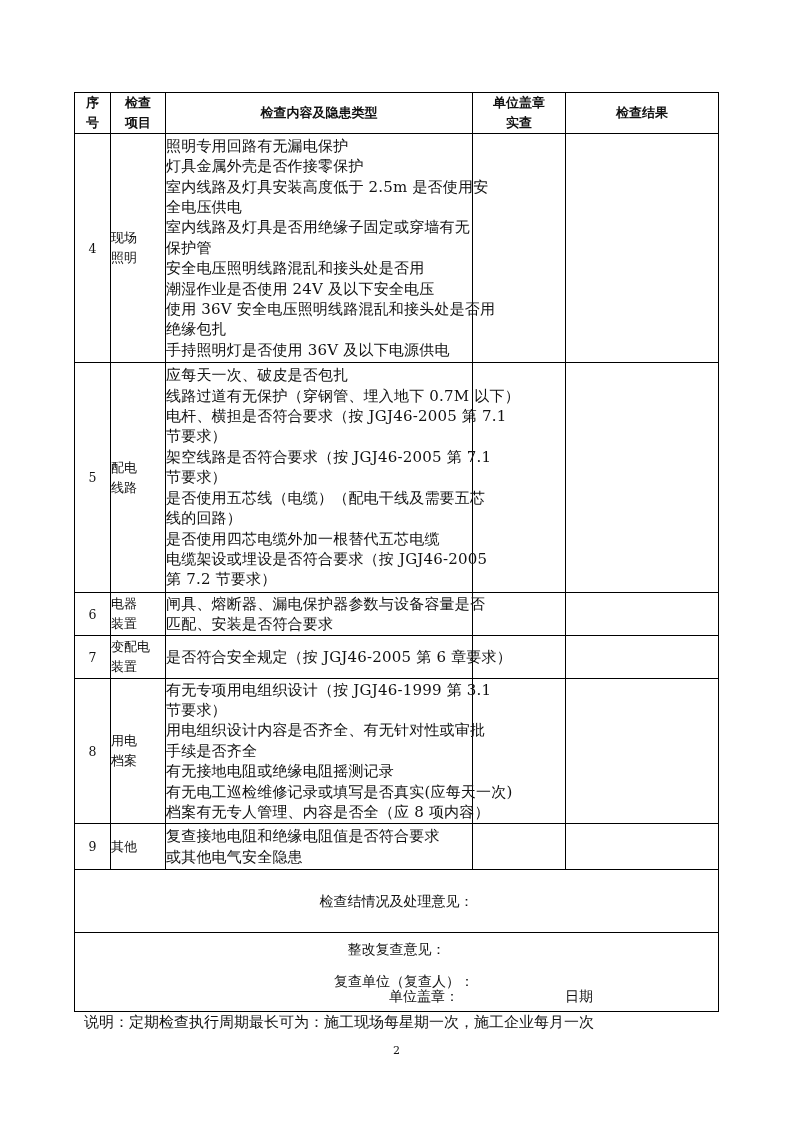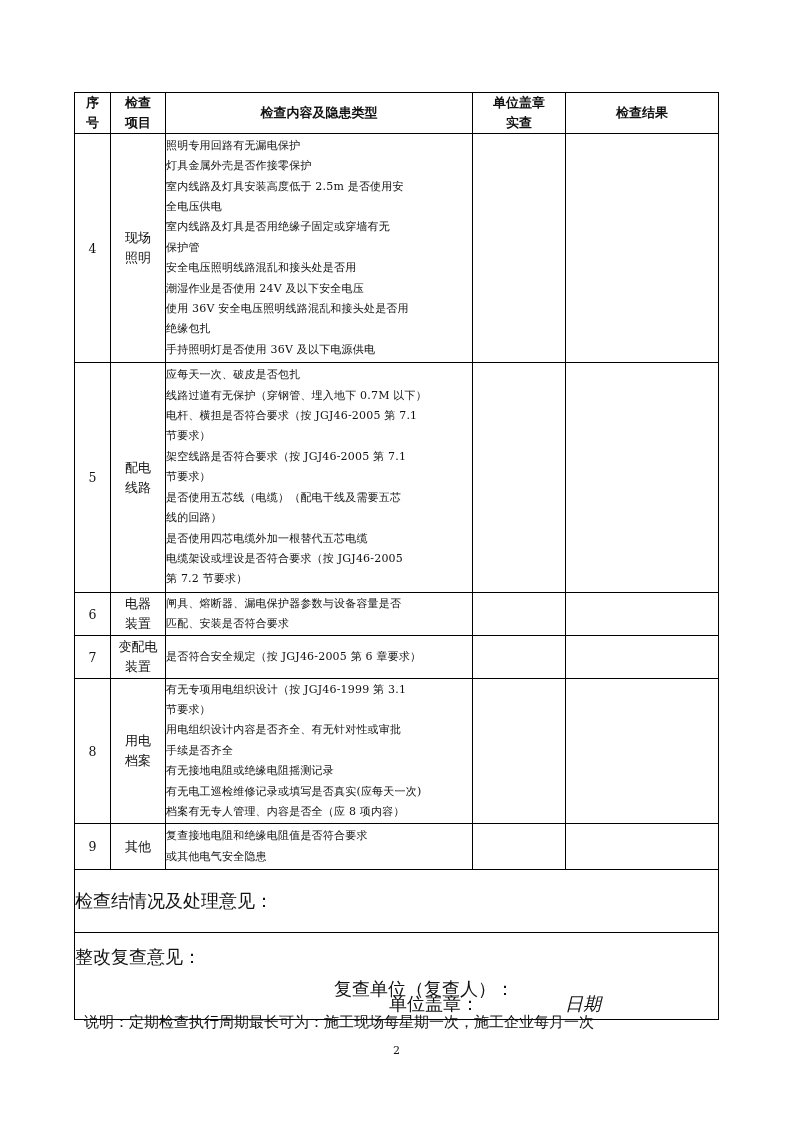--- a/index.html
+++ b/index.html
@@ -13,25 +13,25 @@
       border-collapse: collapse; width: 644px; table-layout: fixed;
       font-size: 12.5px;
     }
     table.grid td, table.grid th {
       border: 1px solid #000;
       padding: 0;
       vertical-align: middle;
     }
     th { font-weight: bold; font-size: 13px; line-height: 20px; text-align: center; }
     td.num { text-align: center; font-size: 12.5px; }
-    td.cat { text-align: center; line-height: 20px; font-size: 13px; }
-    td.content { padding: 0 4px 0 6px; line-height: 20.4px; font-size: 11px; letter-spacing: 0.2px; }
+    td.cat { line-height: 20px; font-size: 13px; }
+    td.content { padding: 0 4px 0 6px; line-height: 20.4px; font-size: 15px; letter-spacing: 0.2px; }
     td.content div { white-space: nowrap; }
     td.blank { }
-    td.remark { vertical-align: top; padding: 3px 8px; font-size: 18px; line-height: 20px; }
+    td.remark { vertical-align: top; padding: 3px 8px; font-size: 14px; line-height: 20px; text-align: center; }
     .footnote { position: absolute; left: 84px; top: 1013px; font-size: 15px; white-space: nowrap; }
     .pageno { position: absolute; left: 0; width: 793px; top: 1044px; text-align: center; font-size: 11px; }
   </style>
 </head>
 <body>
 
 <div class="sheet">
   <table class="grid">
     <colgroup>
       <col style="width:36px">
@@ -163,28 +163,28 @@
       <td class="blank"></td>
     </tr>
 
     <tr style="height:63px">
       <td colspan="5" class="remark">
         <div>检查结情况及处理意见：</div>
       </td>
     </tr>
 
     <tr style="height:78px">
-      <td colspan="5" class="remark" style="padding-top:12px;">
+      <td colspan="5" class="remark" style="padding-top:4px;">
         <div style="height:24px; line-height:24px;">整改复查意见：</div>
         <div style="position:relative; height:25px;">
           <span style="position:absolute; left:259px; top:10px;">复查单位（复查人）：</span>
         </div>
         <div style="position:relative; height:25px;">
           <span style="position:absolute; left:314px; top:0;">单位盖章：</span>
-          <span style="position:absolute; left:490px; top:0;font-style:italic;">日期</span>
+          <span style="position:absolute; left:490px; top:0;">日期</span>
         </div>
       </td>
     </tr>
   </tbody>
     </table>
 </div>
 
 <div class="footnote">说明：定期检查执行周期最长可为：施工现场每星期一次，施工企业每月一次</div>
 <div class="pageno">2</div>
 

